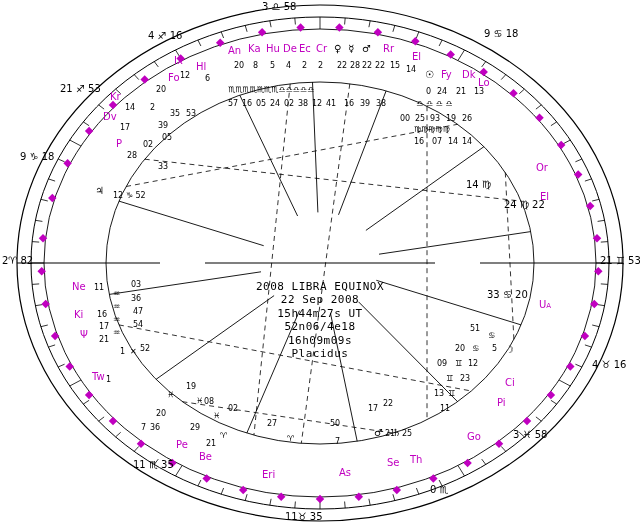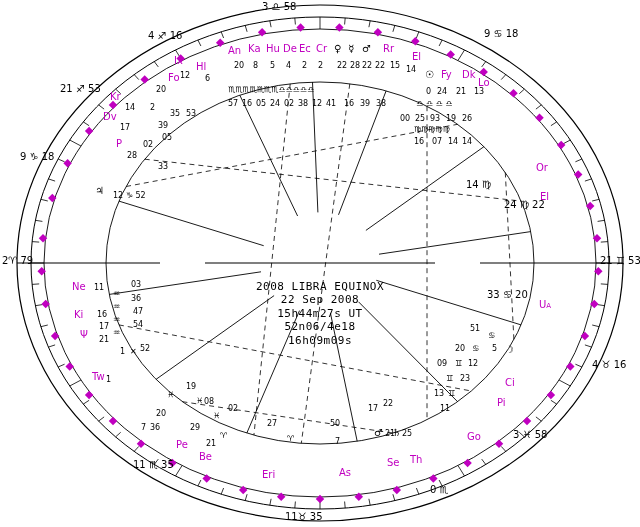--- a/index.html
+++ b/index.html
@@ -222,28 +222,29 @@
         <rect x="38.7" y="268.2" width="6" height="6" transform="rotate(45 41.7 271.2)"></rect>
       </g>
   </svg>
 
   <div class="center-text">
     <div>2008 LIBRA EQUINOX</div>
     <div>22 Sep 2008</div>
     <div>15h44m27s UT</div>
     <div>52n06/4e18</div>
     <div>16h09m09s</div>
+    <div>Placidus</div>
   </div>
 
   <div class="lbl" style="left:262px; top:2px;">3 ♎ 58</div>
   <div class="lbl" style="left:440px; top:29px;margin-left:44px;">9 ♋ 18</div>
   <div class="lbl" style="left:148px; top:31px;">4 ♐ 16</div>
   <div class="lbl" style="left:60px;  top:84px;">21 ♐ 53</div>
   <div class="lbl" style="left:20px;  top:152px;">9 ♑ 18</div>
-  <div class="lbl" style="left:2px;   top:256px;">2♈ 79</div>
+  <div class="lbl" style="left:2px;   top:256px;">2♈ 82</div>
   <div class="lbl" style="left:600px; top:256px;">21 ♊ 53</div>
   <div class="lbl" style="left:592px; top:360px;">4 ♉ 16</div>
   <div class="lbl" style="left:513px; top:430px;">3 ♓ 58</div>
   <div class="lbl" style="left:133px; top:460px;">11 ♏ 35</div>
   <div class="lbl" style="left:430px; top:485px;">0 ♏</div>
   <div class="lbl" style="left:285px; top:512px;">11♉ 35</div>
 
   <div class="lbl mag" style="left:174px; top:56px;">Ix</div>
   <div class="lbl mag" style="left:168px; top:73px;">Fo</div>
   <div class="lbl mag" style="left:196px; top:62px;">Hl</div>

